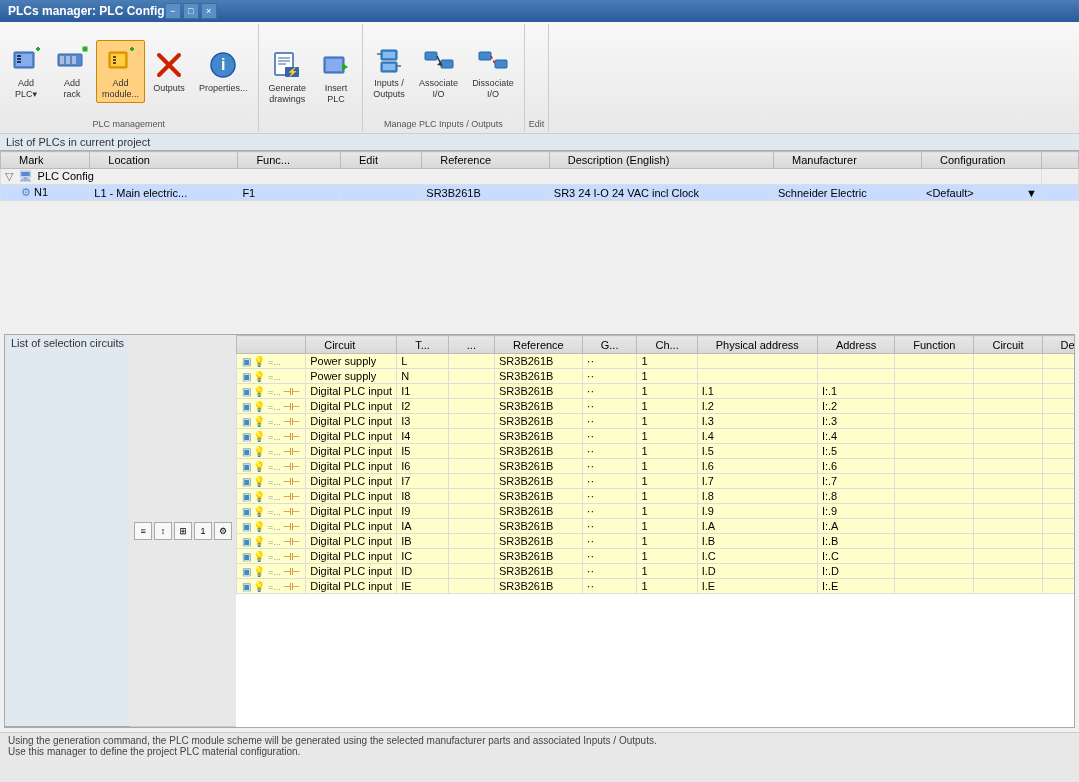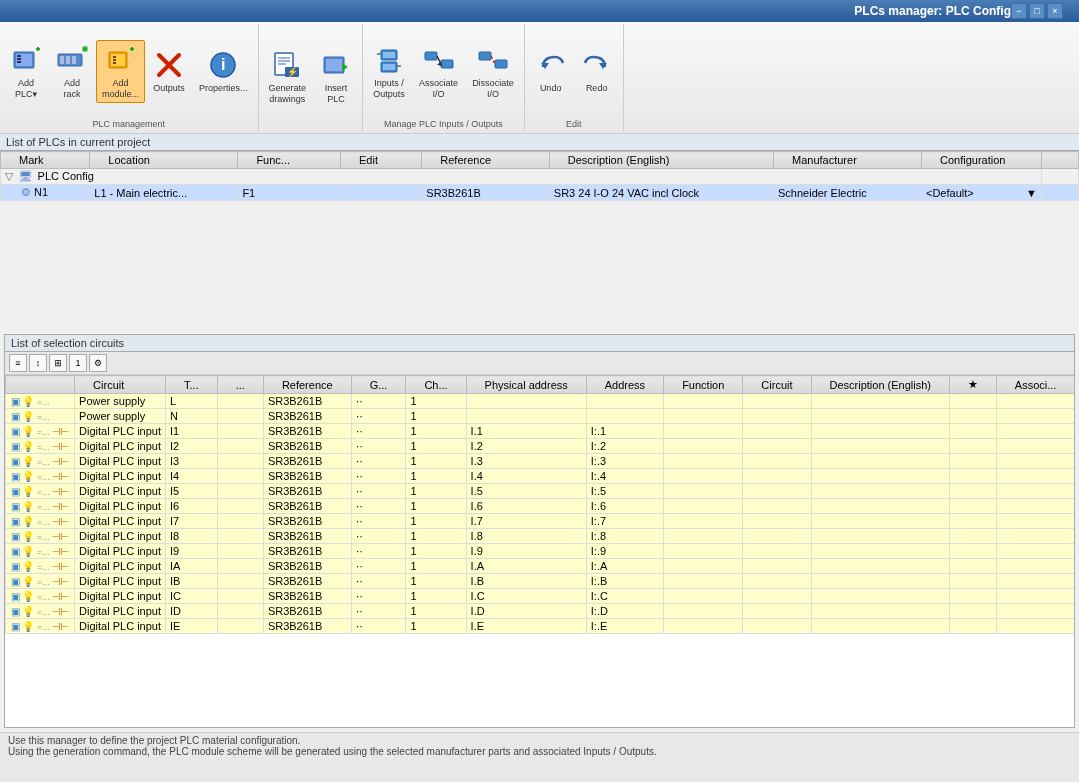--- a/index.html
+++ b/index.html
@@ -5,24 +5,24 @@
     * { box-sizing: border-box; margin: 0; padding: 0; }
     body { font-family: 'Segoe UI', Tahoma, Arial, sans-serif; font-size: 11px; background: #f0f0f0; width: 1079px; height: 782px; overflow: hidden; }
     
     
     .title-bar {
       background: linear-gradient(to bottom, #4a7eb5, #2a5a9a);
       color: white;
       height: 22px;
       display: flex;
       align-items: center;
-      padding: 0 16px;
+      padding: 0 8px;
       font-size: 12px;
       font-weight: bold;
-      justify-content: flex-end;
+      justify-content: flex-start;
     }
     .title-bar-buttons { display: flex; gap: 2px; }
     .title-btn {
       width: 16px; height: 16px;
       background: #5a8ec5;
       border: 1px solid #3a6ea5;
       color: white;
       font-size: 9px;
       cursor: pointer;
       display: flex; align-items: center; justify-content: center;
@@ -117,21 +117,21 @@
     }
     .data-table tr.selected td { background: #c8dcff; margin-left: 34px; }
     
     
     .circuits-section {
       border: 1px solid #aaa;
       margin: 0 4px 4px 4px;
       background: white;
       flex: 1;
       display: flex;
-      flex-direction: column;
+      flex-direction: row;
       overflow: hidden;
     }
     
     
     .circuit-row td { background: #ffffcc; }
     
     
     .status-bar {
       background: #e8e8e8;
       border-top: 1px solid #ccc;
@@ -316,40 +316,20 @@
             <line x1="14" y1="12" x2="18" y2="20" stroke="#cc2200" stroke-width="1.5" stroke-dasharray="3,2"></line>
           </svg>
         </div>
         <span class="btn-label">Dissociate<br>I/O</span>
       </button>
     </div>
     <div class="toolbar-group-label">Manage PLC Inputs / Outputs</div>
   </div>
 
   <div class="toolbar-group">
-    <div class="toolbar-buttons-row">
-      <button class="tool-btn">
-        <div class="icon-area">
-          <svg width="32" height="32" viewBox="0 0 32 32">
-            <path d="M8,18 Q8,8 20,8 Q26,8 28,14" fill="none" stroke="#3366aa" stroke-width="2.5"></path>
-            <polygon points="6,14 10,20 14,14" fill="#3366aa"></polygon>
-          </svg>
-        </div>
-        <span class="btn-label">Undo</span>
-      </button>
-      <button class="tool-btn">
-        <div class="icon-area">
-          <svg width="32" height="32" viewBox="0 0 32 32">
-            <path d="M24,18 Q24,8 12,8 Q6,8 4,14" fill="none" stroke="#3366aa" stroke-width="2.5"></path>
-            <polygon points="26,14 22,20 18,14" fill="#3366aa"></polygon>
-          </svg>
-        </div>
-        <span class="btn-label">Redo</span>
-      </button>
-    </div>
     <div class="toolbar-group-label">Edit</div>
   </div>
 </div>
 
 <div class="main-content">
 
   <div class="plc-upper">
     <div class="plc-section-header">List of PLCs in current project</div>
     <div class="plc-table-wrapper">
       <table class="data-table">
@@ -687,17 +667,17 @@
               <td></td>
               <td></td>
               <td></td>
             </tr>
           </tbody>
       </table>
     </div>
   </div>
 
   <div class="status-bar">
+    <div>Using the generation command, the PLC module scheme will be generated using the selected manufacturer parts and associated Inputs / Outputs.</div>
     <div>Use this manager to define the project PLC material configuration.</div>
-    <div>Using the generation command, the PLC module scheme will be generated using the selected manufacturer parts and associated Inputs / Outputs.</div>
   </div>
 
 </div>
 
 </body></html>

